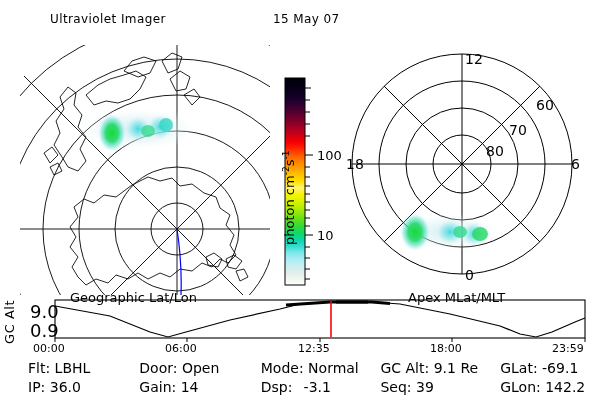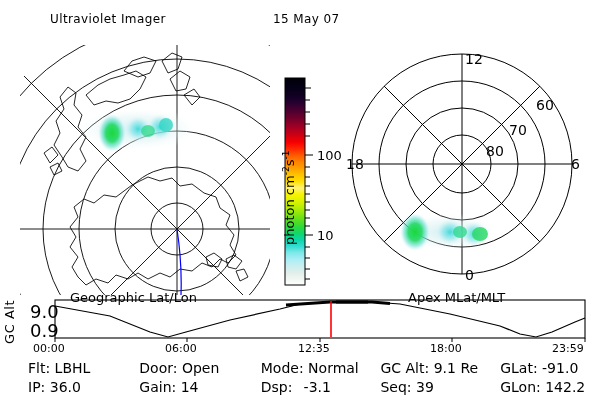--- a/index.html
+++ b/index.html
@@ -330,21 +330,21 @@
         <td class="c2">
           <span>Mode:</span>
           <span>Normal</span>
         </td>
         <td class="c3">
           <span>GC Alt:</span>
           <span>9.1 Re</span>
         </td>
         <td class="c4">
           <span>GLat:</span>
-          <span>-91.0</span>
+          <span>-69.1</span>
         </td>
       </tr>
       <tr>
         <td class="c0">
           <span>IP:</span>
           <span>36.0</span>
         </td>
         <td class="c1">
           <span>Gain:</span>
           <span>14</span>

